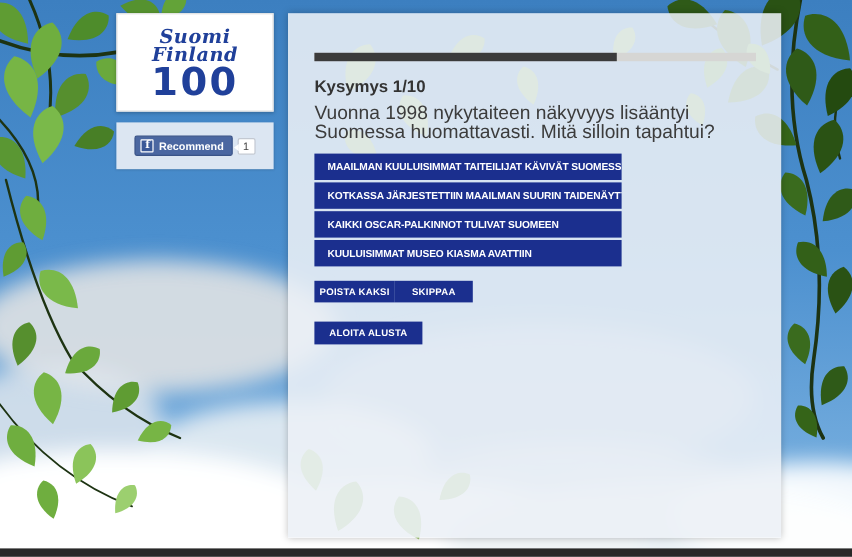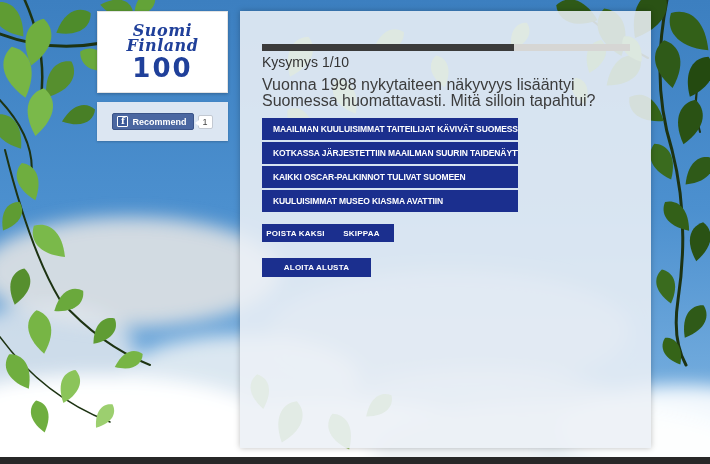--- a/index.html
+++ b/index.html
@@ -13,21 +13,21 @@
   
   .logo-box{
     position:absolute;left:97px;top:11px;width:131px;height:82px;z-index:2;
     background:#ffffff;border:1px solid #e3e3e3;box-sizing:border-box;
     box-shadow:0 1px 3px rgba(0,0,0,.25);
     display:flex;flex-direction:column;align-items:center;justify-content:center;
     color:#20409a;text-align:center;
   }
   .logo-script{font-family:"DejaVu Serif", serif;font-style:italic;font-weight:bold;
     font-size:16px;line-height:15px;letter-spacing:.5px;}
-  .logo-100{font-family:"DejaVu Sans", sans-serif;font-weight:bold;font-size:26px;
+  .logo-100{font-family:"DejaVu Sans", sans-serif;font-weight:bold;font-size:32px;
     line-height:26px;letter-spacing:2px;margin-top:2px;}
 
   .fb-panel{
     position:absolute;left:97px;top:102px;width:131px;height:39px;z-index:2;
     background:rgba(233,238,245,.92);box-shadow:0 1px 2px rgba(0,0,0,.2);
     display:flex;align-items:center;justify-content:center;gap:4px;
   }
   .fb-btn{
     display:flex;align-items:center;gap:4px;cursor:pointer;
     background:#4b67a1;border:1px solid #3b5488;border-radius:2px;
@@ -49,39 +49,39 @@
   }
 
   
   .card{
     position:absolute;left:240px;top:11px;width:411px;height:437px;z-index:1;
     background:rgba(236,240,246,.88);box-shadow:0 0 6px rgba(0,0,0,.25);
     box-sizing:border-box;padding:0 21px 0 22px;
   }
   .timer{margin-top:33px;width:368px;height:7px;background:#d6d6d4;}
   .timer-fill{height:7px;background:#3b3b3b;}
-  .q-counter{margin-top:3px;font-size:14px;font-weight:normal;color:#333;}
+  .q-counter{margin-top:13px;font-size:14px;font-weight:bold;color:#333;}
   .q-text{margin-top:7px;font-size:16px;line-height:16px;color:#3c3c3c;width:390px;}
   .answers{margin-top:9px;width:256px;}
   .answer-btn{
     display:block;width:256px;height:22px;line-height:22px;margin-bottom:2px;
     background:#1b2f8e;border:0;color:#fff;text-align:left;cursor:pointer;
     font-family:"Liberation Sans",sans-serif;font-weight:bold;font-size:8.5px;
     letter-spacing:-0.1px;padding:0 4px 0 11px;box-sizing:border-box;
     white-space:nowrap;overflow:hidden;
   }
   .actions{margin-top:12px;display:flex;gap:0;}
   .small-btn{
     height:18px;background:#1b2f8e;border:0;color:#fff;cursor:pointer;
     font-family:"Liberation Sans",sans-serif;font-weight:bold;font-size:8px;
     letter-spacing:.2px;text-align:center;padding:0;
   }
   .remove-two{width:67px;}
   .skip{width:65px;}
-  .restart{margin-top:16px;width:109px;height:19px;}
+  .restart{margin-top:16px;width:90px;height:19px;}
 
   .bottom-bar{position:absolute;left:0;top:457px;width:710px;height:7px;
     background:#282828;z-index:3;}
 </style>
 </head>
 <body>
 
 <svg class="bg" viewBox="0 0 710 464" preserveAspectRatio="none" aria-hidden="true">
   <defs>
     <linearGradient id="sky" x1="0" y1="0" x2="0" y2="1">

